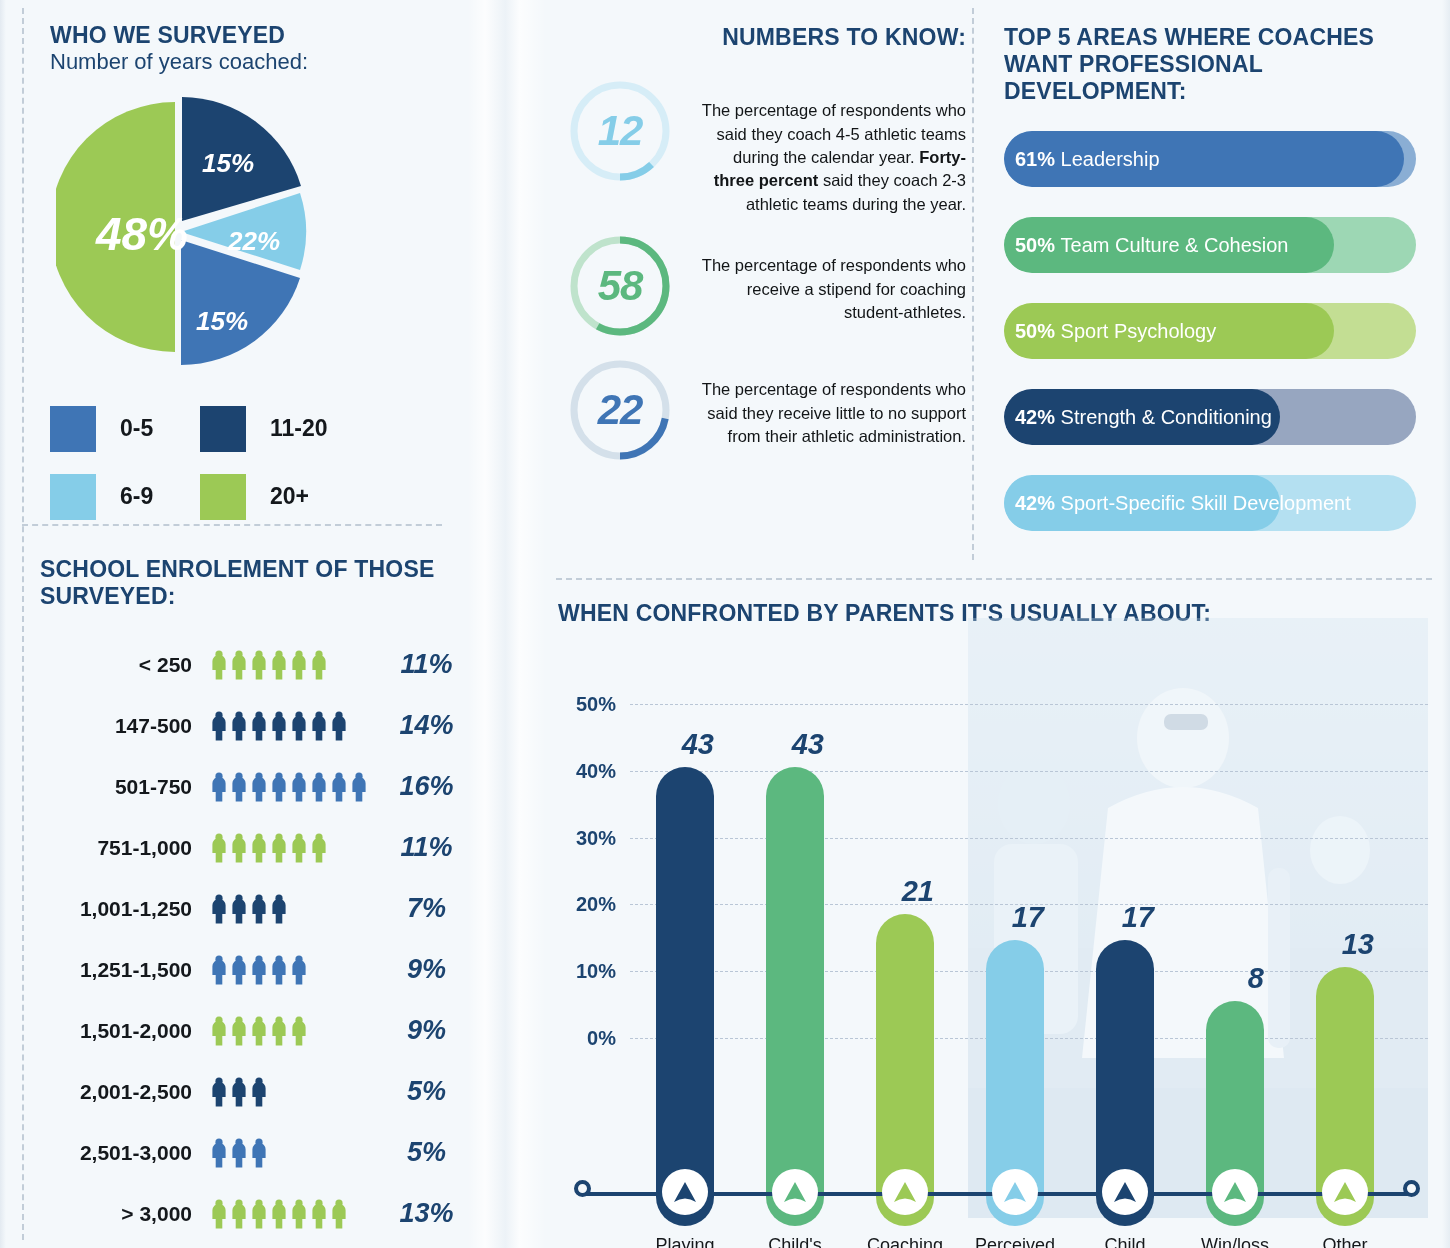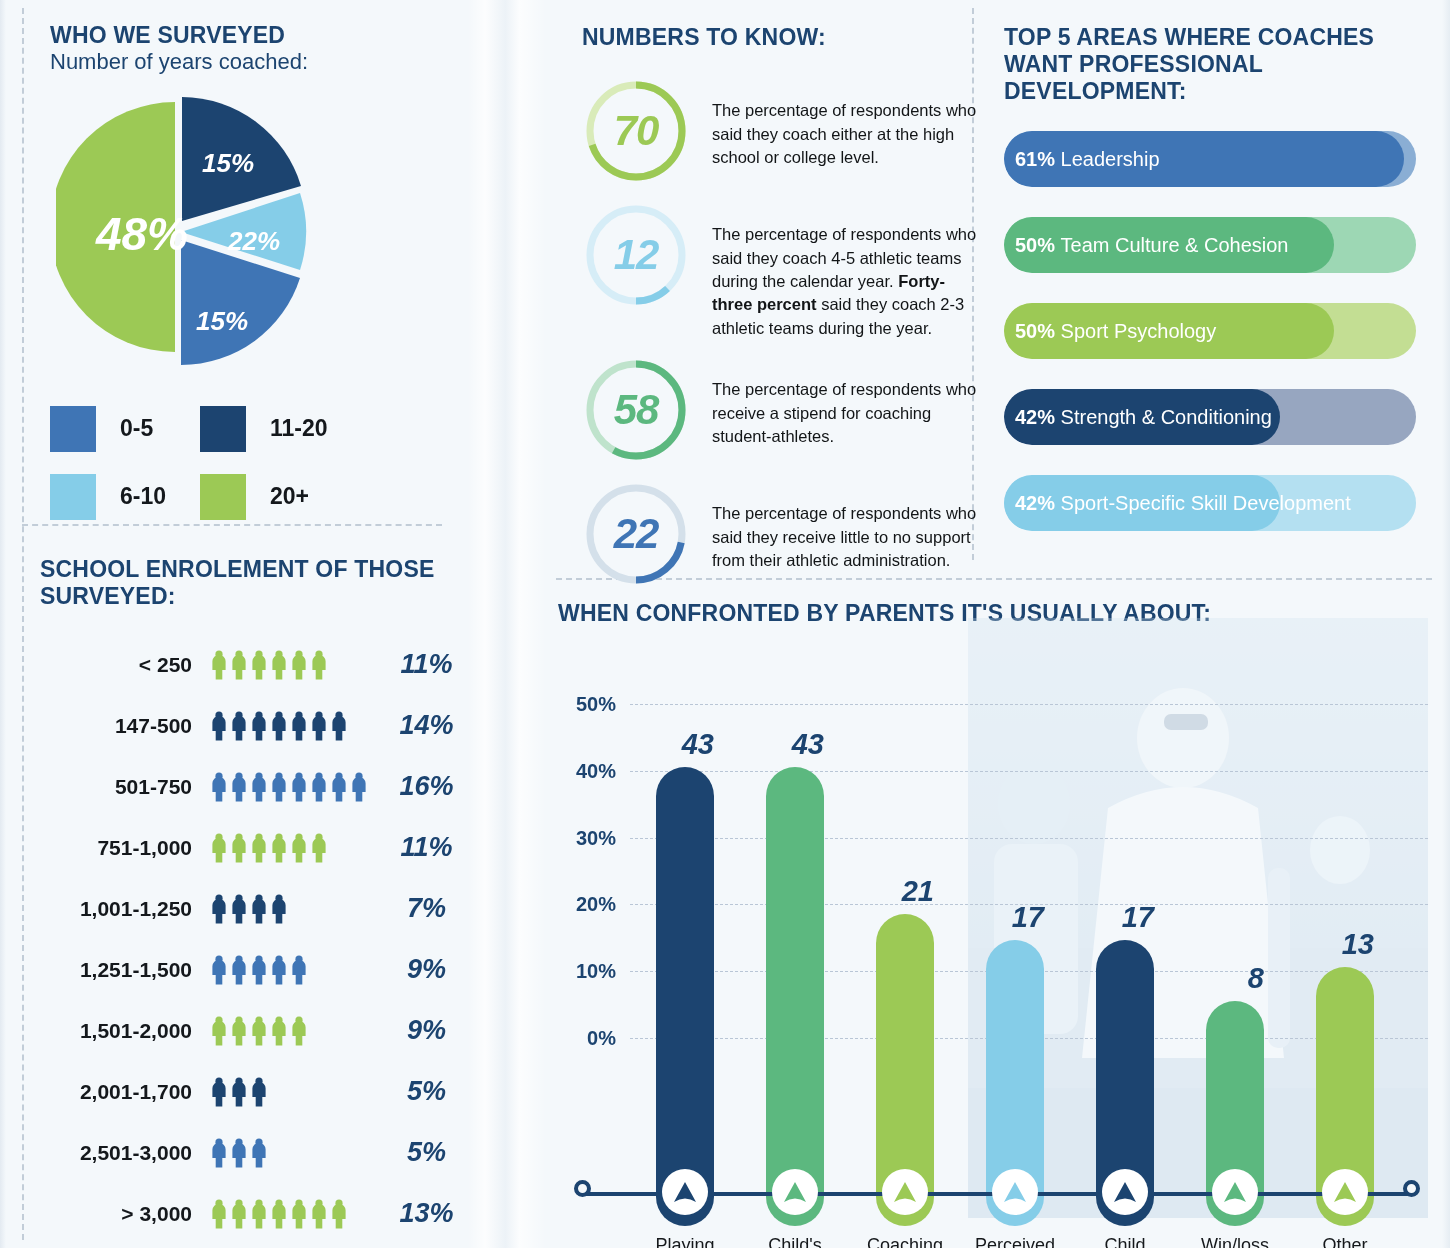--- a/index.html
+++ b/index.html
@@ -54,21 +54,21 @@
   .enrol-rows { margin-top:24px; }
   .enrol-row { display:flex; align-items:center; height:61px; }
   .enrol-label { width:170px; text-align:right; font-size:21px;
                  font-weight:700; color:#14181c; padding-right:18px; }
   .enrol-icons { width:155px; display:flex; align-items:center; gap:2px; }
   .enrol-pct { flex:1; text-align:center; font-size:27px; font-weight:800;
                font-style:italic; color:#1c4470; padding-left:18px;}
   .person { width:18px; height:30px; flex:none; }
 
   
-  #panel-numbers { position:absolute; left:582px; top:24px; width:400px; }
+  #panel-numbers { position:absolute; left:566px; top:24px; width:400px;text-align:right; }
   .ntk-list { margin-top:26px; }
   .ntk-row { display:flex; align-items:flex-start; margin-bottom:16px; min-height:108px;}
   .ring { position:relative; width:108px; height:108px; flex:none; }
   .ring svg { display:block; }
   .ring-num { position:absolute; inset:0; display:flex; align-items:center;
       justify-content:center; font-size:42px; font-weight:800; font-style:italic;
       letter-spacing:-1px; }
   .ntk-text { flex:1; padding-left:22px; padding-top:22px;
       font-size:16.5px; line-height:1.42; color:#121517; }
   .ntk-text b { font-weight:700; }
@@ -148,21 +148,21 @@
         <div class="legend-item">
           <span class="sw" style="background:#3f75b5"></span>
           <span class="legend-label">0-5</span>
         </div>
         <div class="legend-item">
           <span class="sw" style="background:#1c4470"></span>
           <span class="legend-label">11-20</span>
         </div>
         <div class="legend-item">
           <span class="sw" style="background:#85cde8"></span>
-          <span class="legend-label">6-10</span>
+          <span class="legend-label">6-9</span>
         </div>
         <div class="legend-item">
           <span class="sw" style="background:#9cc955"></span>
           <span class="legend-label">20+</span>
         </div>
       </div>
   </section>
 
   <section id="panel-enrol">
     <h2 class="sec-title">SCHOOL ENROLEMENT OF THOSE SURVEYED:</h2>
@@ -367,21 +367,21 @@
               <path d="M2.4 11.3 a6.6 6.6 0 0 1 13.2 0 V20 h-3.3 v9.6 h-6.6 V20 H2.4 Z" fill="#9cc955"></path>
             </svg>
             <svg class="person" viewBox="0 0 18 30">
               <circle cx="9" cy="4.2" r="3.6" fill="#9cc955"></circle>
               <path d="M2.4 11.3 a6.6 6.6 0 0 1 13.2 0 V20 h-3.3 v9.6 h-6.6 V20 H2.4 Z" fill="#9cc955"></path>
             </svg>
           </div>
           <div class="enrol-pct">9%</div>
         </div>
         <div class="enrol-row">
-          <div class="enrol-label">2,001-1,700</div>
+          <div class="enrol-label">2,001-2,500</div>
           <div class="enrol-icons">
             <svg class="person" viewBox="0 0 18 30">
               <circle cx="9" cy="4.2" r="3.6" fill="#1c4470"></circle>
               <path d="M2.4 11.3 a6.6 6.6 0 0 1 13.2 0 V20 h-3.3 v9.6 h-6.6 V20 H2.4 Z" fill="#1c4470"></path>
             </svg>
             <svg class="person" viewBox="0 0 18 30">
               <circle cx="9" cy="4.2" r="3.6" fill="#1c4470"></circle>
               <path d="M2.4 11.3 a6.6 6.6 0 0 1 13.2 0 V20 h-3.3 v9.6 h-6.6 V20 H2.4 Z" fill="#1c4470"></path>
             </svg>
             <svg class="person" viewBox="0 0 18 30">
@@ -442,30 +442,20 @@
             </svg>
           </div>
           <div class="enrol-pct">13%</div>
         </div>
       </div>
   </section>
 
   <section id="panel-numbers">
     <h2 class="sec-title">NUMBERS TO KNOW:</h2>
     <div class="ntk-list" id="ntk-list">
-        <div class="ntk-row">
-          <div class="ring">
-            <svg width="108" height="108">
-              <circle cx="54" cy="54" r="46" fill="none" stroke="#d9ebb9" stroke-width="7"></circle>
-              <circle cx="54" cy="54" r="46" fill="none" stroke="#9cc955" stroke-width="7" stroke-linecap="butt" stroke-dasharray="202.3 86.7" transform="rotate(-90 54 54)"></circle>
-            </svg>
-            <div class="ring-num" style="color:#9cc955">70</div>
-          </div>
-          <div class="ntk-text">The percentage of respondents who said they coach either at the high school or college level.</div>
-        </div>
         <div class="ntk-row">
           <div class="ring">
             <svg width="108" height="108">
               <circle cx="54" cy="54" r="46" fill="none" stroke="#d6edf7" stroke-width="7"></circle>
               <circle cx="54" cy="54" r="46" fill="none" stroke="#85cde8" stroke-width="7" stroke-linecap="butt" stroke-dasharray="34.7 254.3" transform="rotate(-90 54 54) scale(-1,1) translate(-108,0)"></circle>
             </svg>
             <div class="ring-num" style="color:#85cde8">12</div>
           </div>
           <div class="ntk-text">The percentage of respondents who said they coach 4-5 athletic teams during the calendar year. <b>Forty-three percent</b> said they coach 2-3 athletic teams during the year.</div>
         </div>

